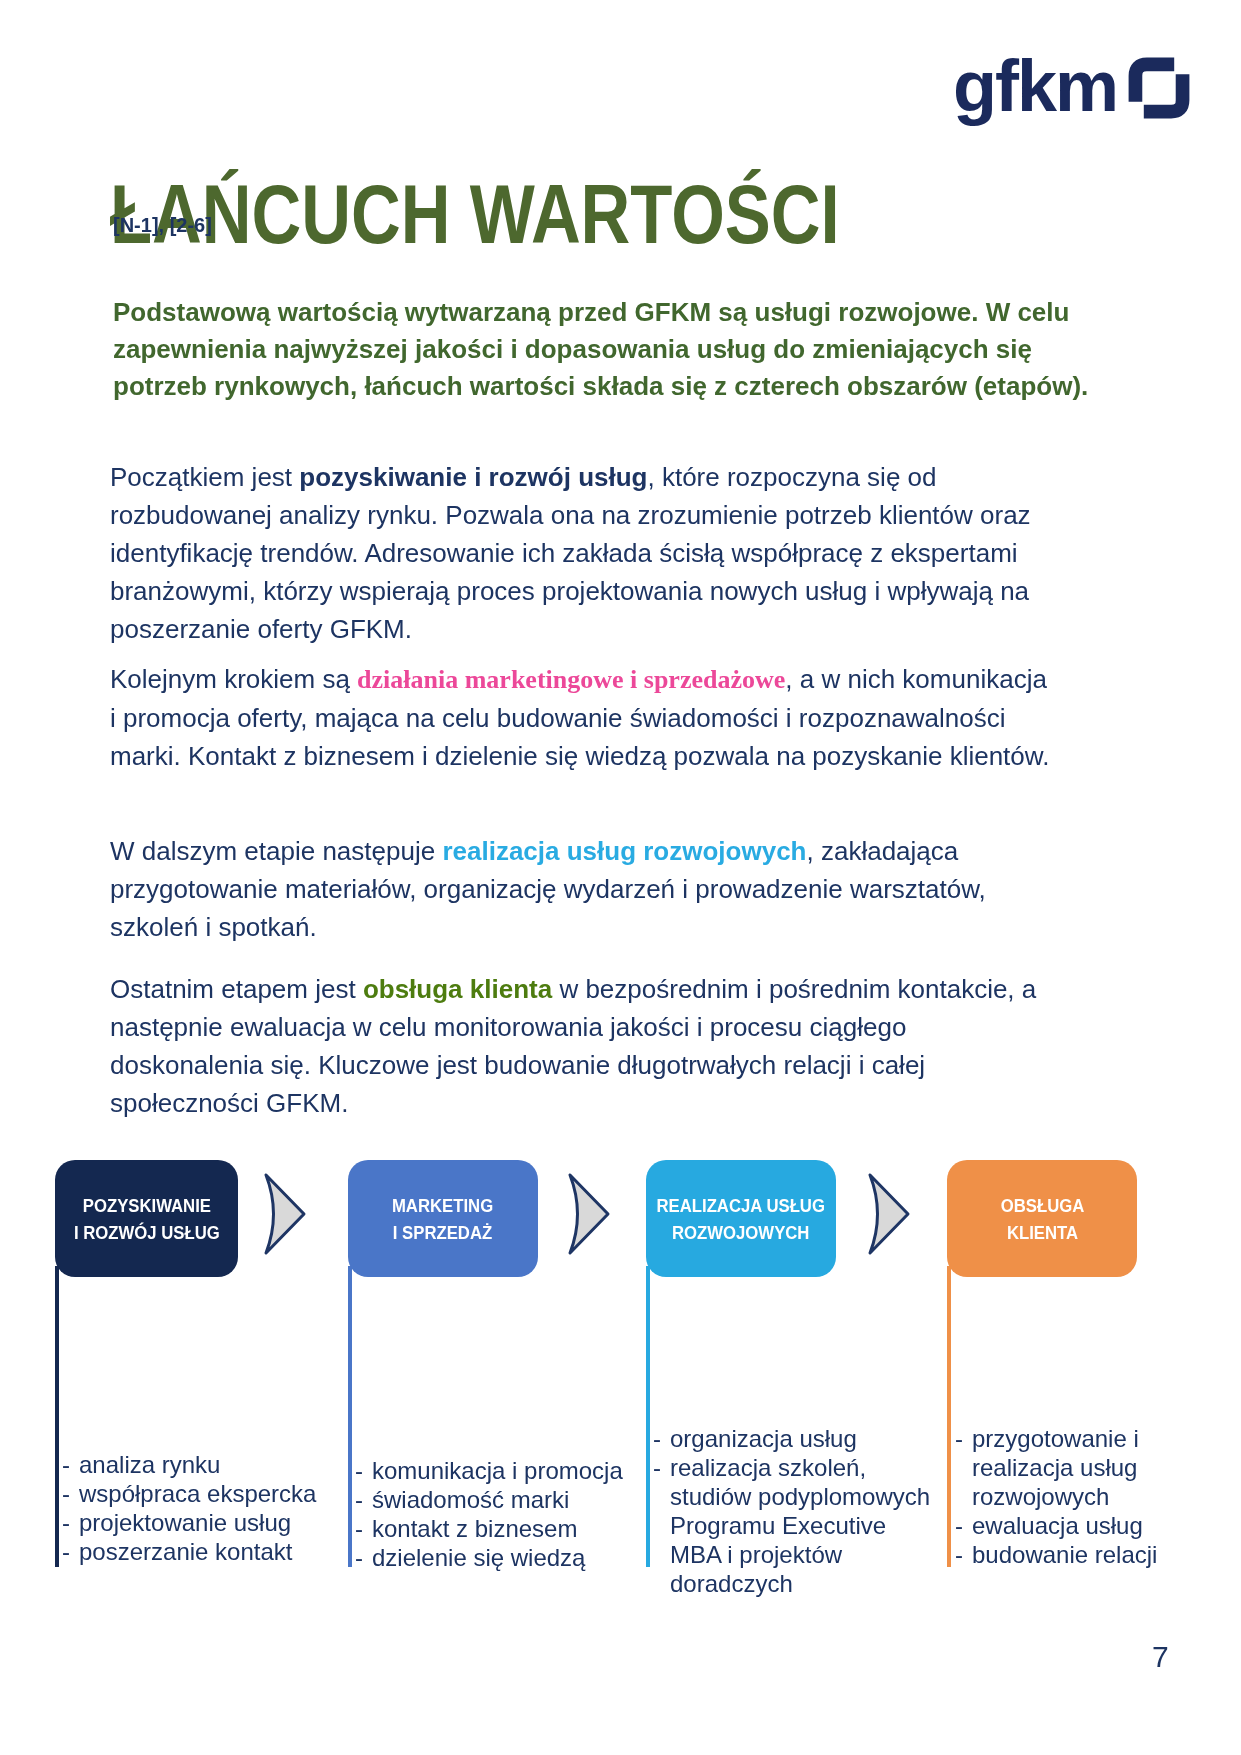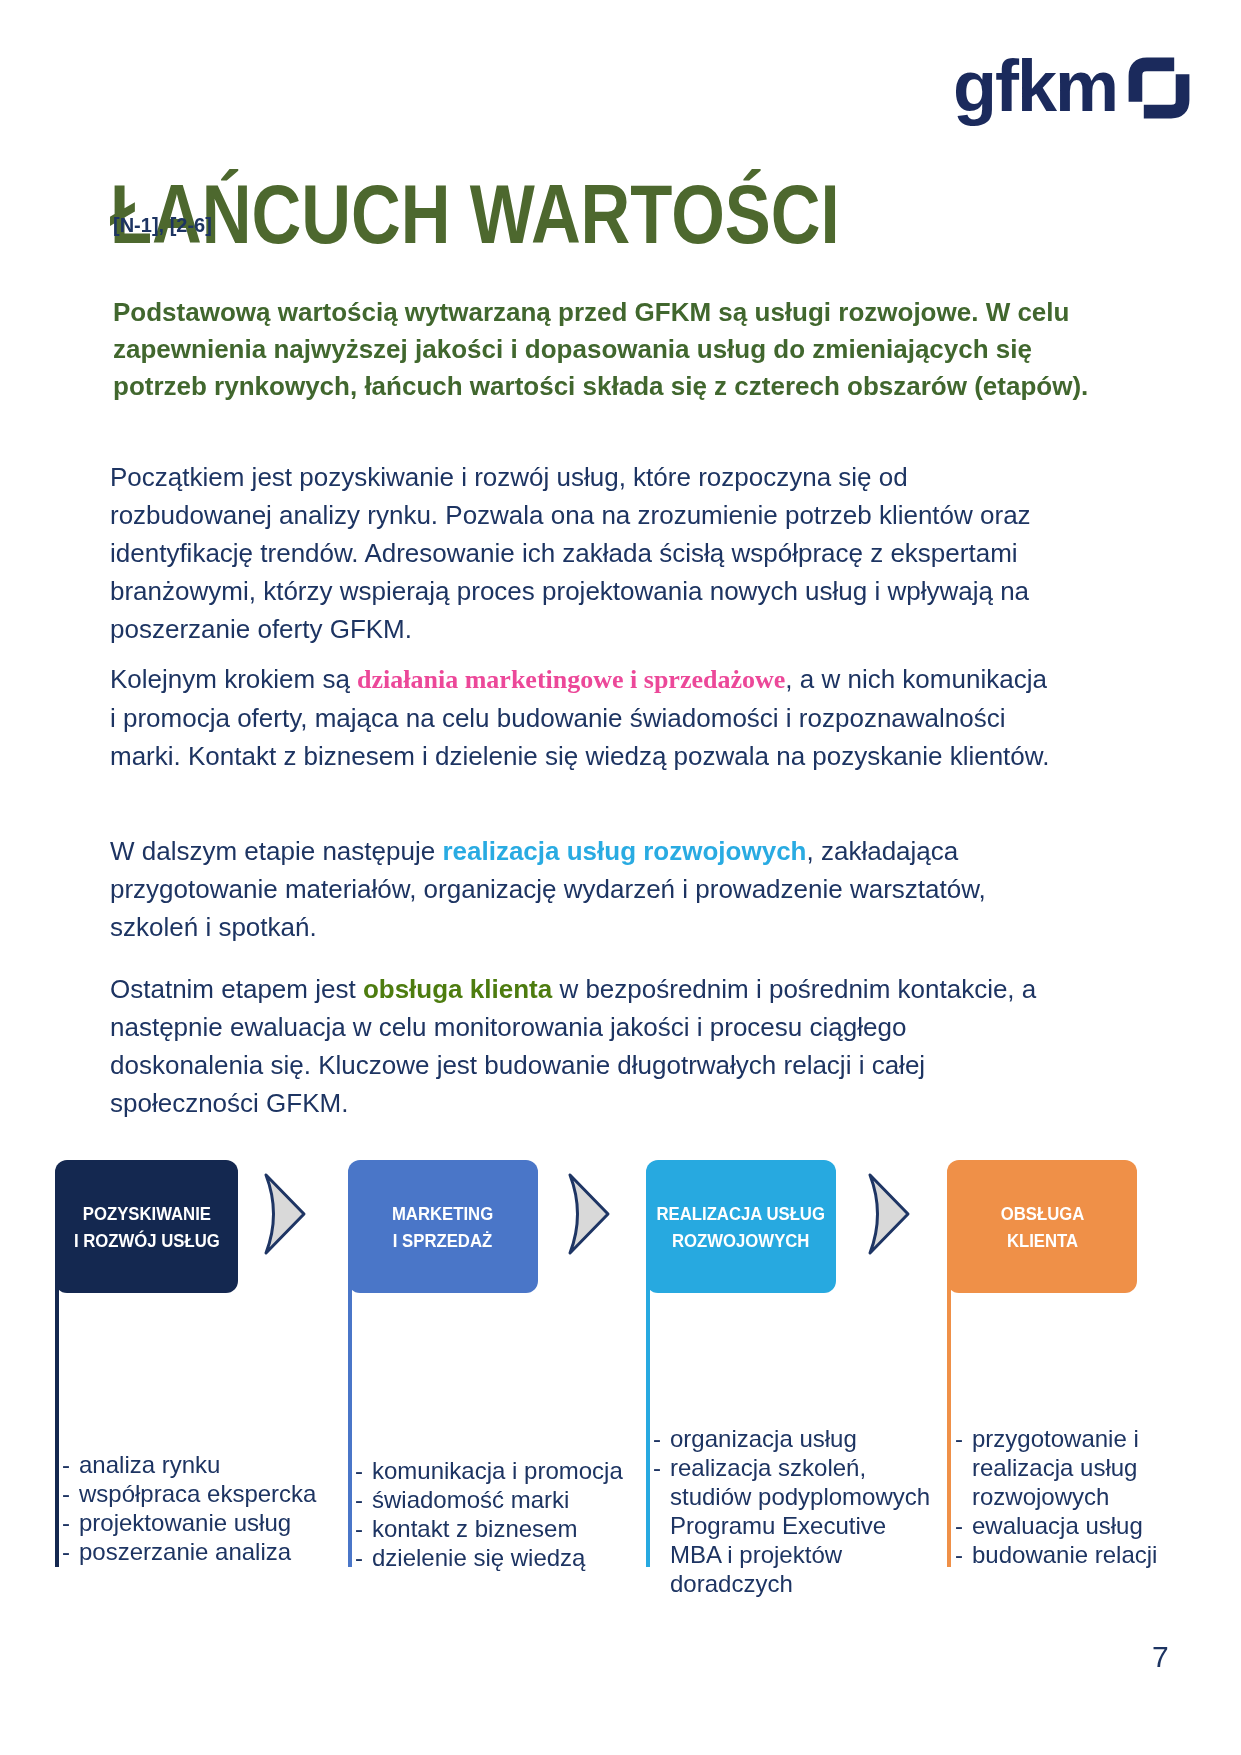--- a/index.html
+++ b/index.html
@@ -18,28 +18,28 @@
   .ref{position:absolute;left:113px;top:214px;font-size:20px;font-weight:bold;color:#1d3462;letter-spacing:0px;}
   
   .intro{position:absolute;left:113px;top:294px;color:#41672e;font-weight:bold;font-size:26px;line-height:37px;}
   .intro div{white-space:nowrap;}
   
   .para{position:absolute;left:110px;width:945px;font-size:26px;color:#1d3462;line-height:38px;margin:0;}
   .p1{top:458px;}
   .p2{top:660px;}
   .p3{top:832px;}
   .p4{top:970px;}
-  .b-navy{font-weight:normal;color:#1d3462;margin-top:36px;}
+  .b-navy{font-weight:bold;color:#1d3462;margin-top:36px;}
   .b-blue{font-weight:bold;color:#ec4899;font-family:Liberation Serif, serif;}
   .b-cyan{font-weight:bold;color:#29abe2;}
   .b-orange{font-weight:bold;color:#4d7c0f;}
   
   .diagram{position:absolute;left:0;top:1160px;width:1241px;height:480px;}
   .stage-box{
-    position:absolute;top:0;height:133px;border-radius:12px;color:#ffffff;
+    position:absolute;top:0;height:117px;border-radius:20px;color:#ffffff;
     display:flex;flex-direction:column;align-items:center;justify-content:center;text-align:center;
   }
   .stage-label{font-size:19px;font-weight:bold;line-height:27px;white-space:nowrap;transform:scaleX(0.88);}
   .box1{left:55px;width:183px;background:#142850;}
   .box2{left:348px;width:190px;background:#4a76c8;}
   .box3{left:646px;width:190px;background:#27a9e0;}
   .box4{left:947px;width:190px;background:#ef9048;}
   .vline{position:absolute;top:106px;width:4px;height:301px;}
   .vline1{left:55px;background:#142850;}
   .vline2{left:348px;background:#4a76c8;}
@@ -139,21 +139,21 @@
       <div class="bullet">
           <span class="dash">-</span>
           <span>współpraca ekspercka</span>
         </div>
       <div class="bullet">
           <span class="dash">-</span>
           <span>projektowanie usług</span>
         </div>
       <div class="bullet">
           <span class="dash">-</span>
-          <span>poszerzanie analiza</span>
+          <span>poszerzanie kontakt</span>
         </div>
     </div>
     <div class="bullets bl2">
       <div class="bullet">
           <span class="dash">-</span>
           <span>komunikacja i promocja</span>
         </div>
       <div class="bullet">
           <span class="dash">-</span>
           <span>świadomość marki</span>

